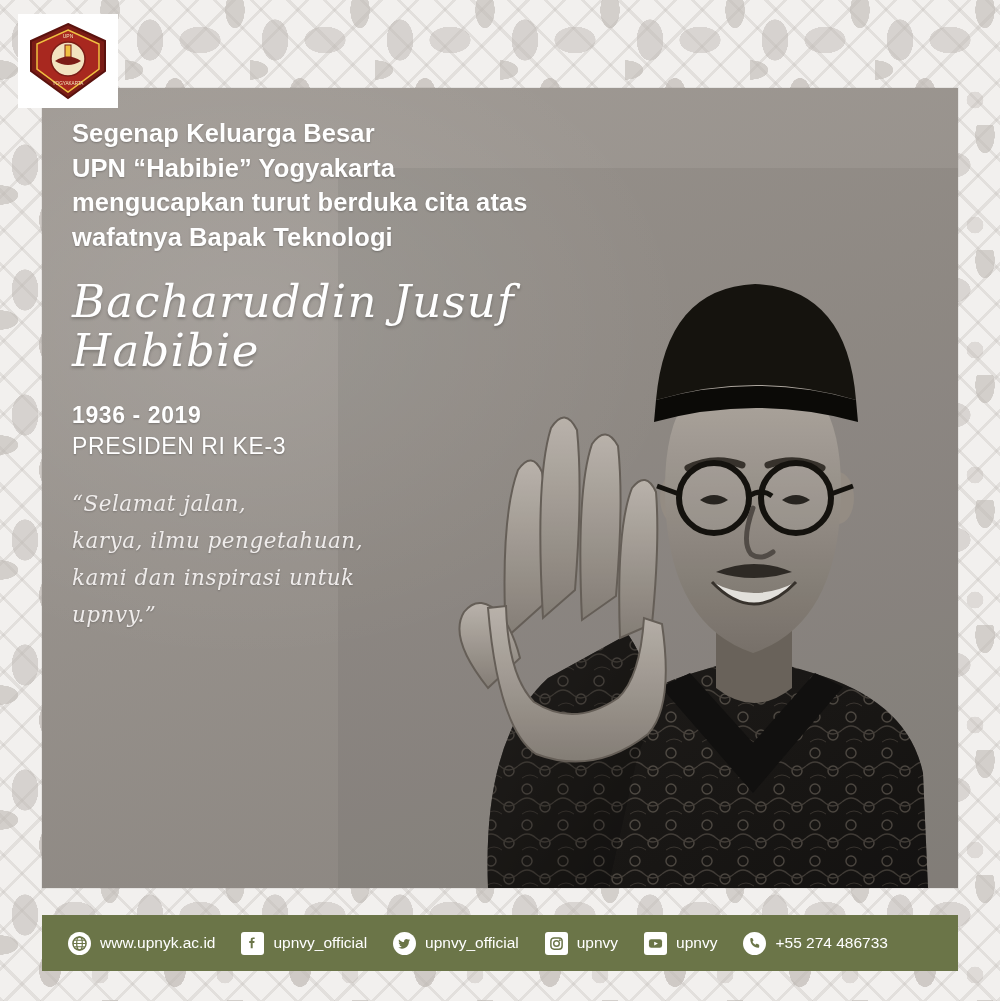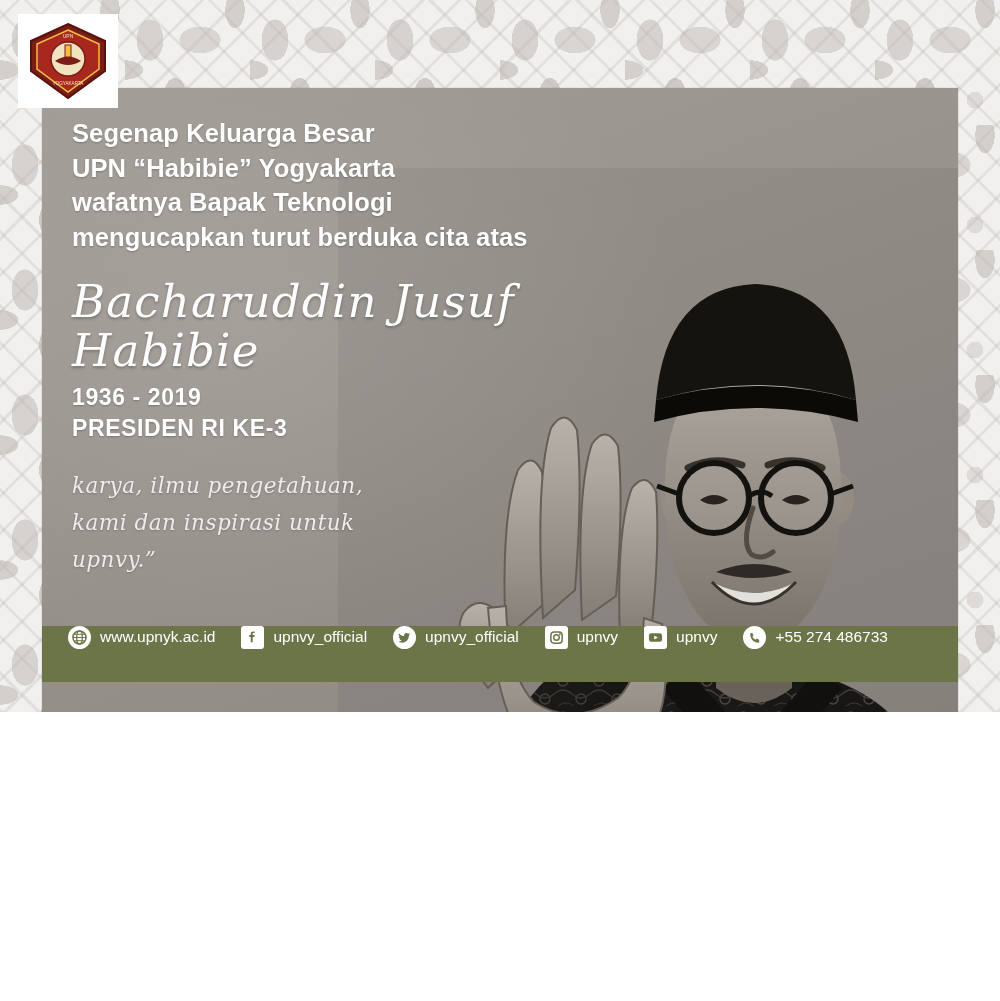--- a/index.html
+++ b/index.html
@@ -6,21 +6,21 @@
     margin: 0;
     padding: 0;
     background: #ffffff;
   }
   body {
     font-family: "Liberation Sans", sans-serif;
   }
   #poster {
     position: relative;
     width: 1000px;
-    height: 712px;
+    height: 1001px;
     overflow: hidden;
     background: #d946ef;
   }
 
   
   .bg-frame {
     position: absolute;
     inset: 0;
     background-color: #f2f0ee;
     background-image:
@@ -110,32 +110,32 @@
     font-family: "DejaVu Serif", serif;
     font-style: italic;
     font-size: 45px;
     font-weight: normal;
     letter-spacing: 1.2px;
     line-height: 1.1;
     text-shadow: 0 2px 3px rgba(0,0,0,0.25);
   }
 
   .years {
-    margin-top: 8px;
+    margin-top: 26px;
     color: #ffffff;
     font-size: 23px;
     font-weight: bold;
     letter-spacing: 0.6px;
     text-shadow: 0 1px 2px rgba(0,0,0,0.25);
   }
   .role {
     margin-top: 4px;
     color: #ffffff;
     font-size: 23px;
-    font-weight: bold;
+    font-weight: normal;
     letter-spacing: 0.6px;
     text-shadow: 0 1px 2px rgba(0,0,0,0.25);
   }
 
   .quote {
     margin-top: 26px;
     color: #efeceb;
     font-family: "DejaVu Serif", serif;
     font-style: italic;
     font-size: 21.5px;
@@ -147,21 +147,21 @@
 
   
   .footer {
     position: absolute;
     left: 42px;
     bottom: 30px;
     width: 916px;
     height: 56px;
     background: #6b7548;
     display: flex;
-    align-items: flex-start;
+    align-items: center;
     padding-left: 26px;
     box-sizing: border-box;
     z-index: 5;
   }
   .f-item {
     display: flex;
     align-items: center;
     margin-right: 26px;
     color: #ffffff;
     font-size: 15.5px;
@@ -277,30 +277,31 @@
         </g>
 
         <rect x="0" y="0" width="620" height="720" fill="#000" opacity="0.05"></rect>
       </svg>
     </div>
 
     <div class="text-wrap">
       <div class="headline">
         <div>Segenap Keluarga Besar</div>
         <div>UPN “Habibie” Yogyakarta</div>
+        <div>mengucapkan turut berduka cita atas</div>
         <div>wafatnya Bapak Teknologi</div>
-        <div>mengucapkan turut berduka cita atas</div>
       </div>
 
       <div class="name">Bacharuddin Jusuf Habibie</div>
 
       <div class="years">1936 - 2019</div>
       <div class="role">PRESIDEN RI KE-3</div>
 
       <div class="quote">
+        <div>“Selamat jalan,</div>
         <div>karya, ilmu pengetahuan,</div>
         <div>kami dan inspirasi untuk</div>
         <div>upnvy.”</div>
       </div>
     </div>
   </div>
 
   <div class="footer">
 
     <div class="f-item">

